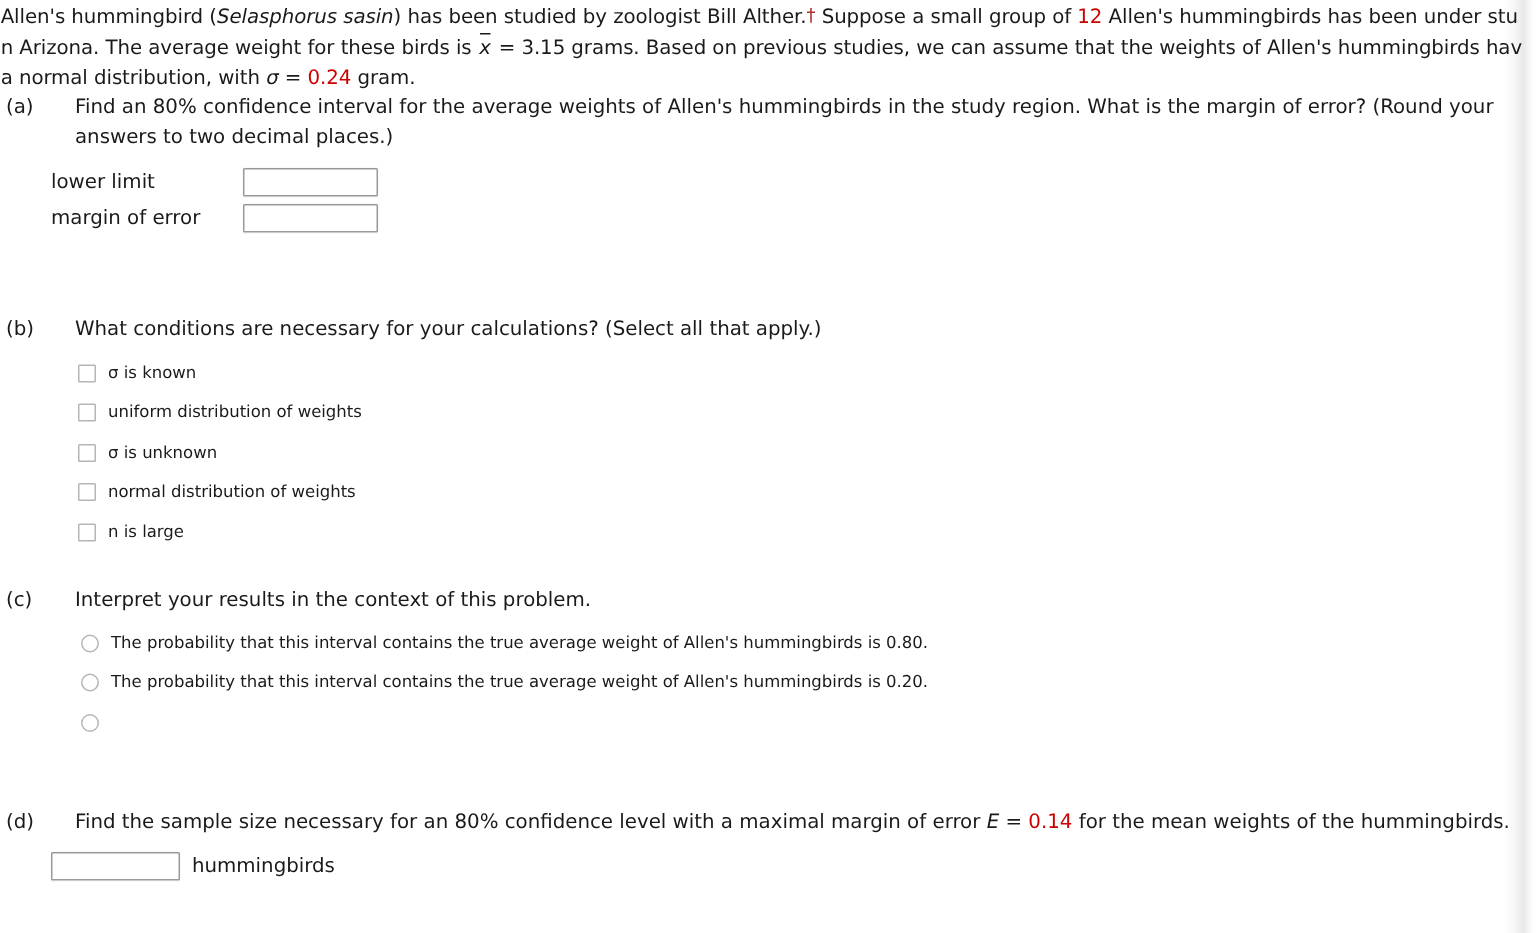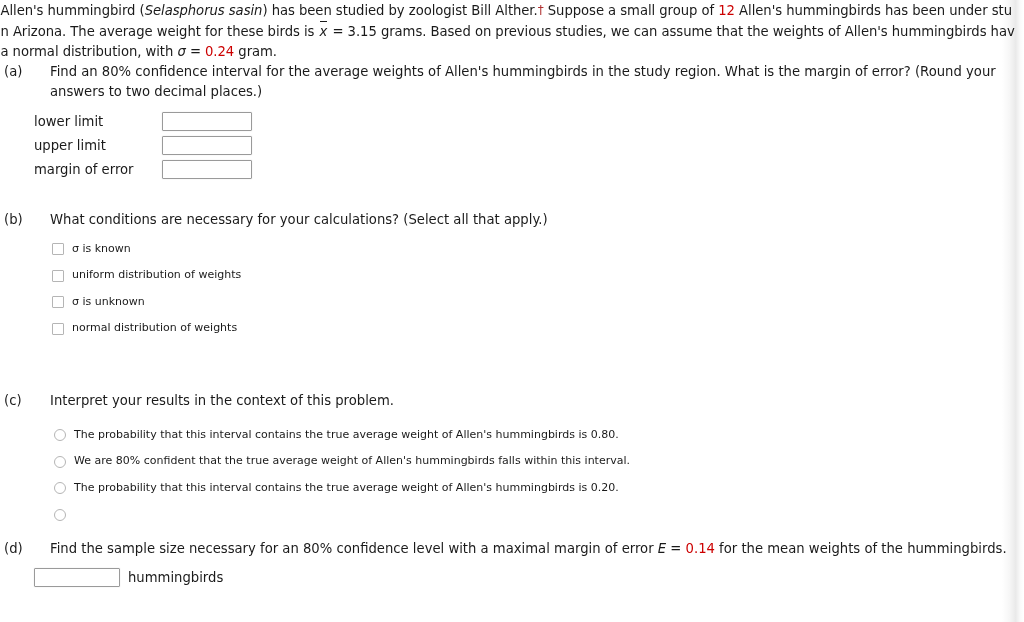--- a/index.html
+++ b/index.html
@@ -159,21 +159,21 @@
     background: #fff;
     border-radius: 50%;
     display: inline-block;
     vertical-align: middle;
   }
   .choice .clabel {
     font-size: 11px;
     line-height: 16px;
   }
 
-  .radio-choices { margin-left: 54px; margin-top: 11px; }
+  .radio-choices { margin-left: 54px; margin-top: 5px; }
   .radio-choices .choice { height: 26.6px; }
 
   
   .answerrow {
     margin-left: 34px;
     margin-top: 9px;
     display: flex;
     align-items: center;
   }
   .answerrow .unit {
@@ -198,24 +198,20 @@
     <div class="qtext">
       <span>Find an 80% confidence interval for the average weights of Allen's hummingbirds in the study region. What is the margin of error? (Round your</span>
       <span class="l2">answers to two decimal places.)</span>
     </div>
     <div class="fieldrows">
       <div class="fieldrow">
         <span class="flabel">lower limit</span>
         <input class="txtbox" type="text" value="" placeholder="" style="">
       </div>
       <div class="fieldrow">
-        <span class="flabel">upper limit</span>
-        <input class="txtbox" type="text" value="" placeholder="" style="">
-      </div>
-      <div class="fieldrow">
         <span class="flabel">margin of error</span>
         <input class="txtbox" type="text" value="" placeholder="" style="">
       </div>
     </div>
   </div>
 
   <div class="qblock" style="top:210px;">
     <span class="qlabel">(b)</span>
     <div class="qtext">What conditions are necessary for your calculations? (Select all that apply.)</div>
     <div class="choices">
@@ -228,37 +224,37 @@
         <span class="clabel">uniform distribution of weights</span>
       </label>
       <label class="choice">
         <span class="ctl"><span class="cbox"></span></span>
         <span class="clabel">σ is unknown</span>
       </label>
       <label class="choice">
         <span class="ctl"><span class="cbox"></span></span>
         <span class="clabel">normal distribution of weights</span>
       </label>
+      <label class="choice">
+        <span class="ctl"><span class="cbox"></span></span>
+        <span class="clabel">n is large</span>
+      </label>
     </div>
   </div>
 
   <div class="qblock" style="top:391px;">
     <span class="qlabel">(c)</span>
     <div class="qtext">Interpret your results in the context of this problem.</div>
     <div class="choices radio-choices">
       <label class="choice">
         <span class="ctl"><span class="rbtn"></span></span>
         <span class="clabel">The probability that this interval contains the true average weight of Allen's hummingbirds is 0.80.</span>
       </label>
       <label class="choice">
         <span class="ctl"><span class="rbtn"></span></span>
-        <span class="clabel">We are 80% confident that the true average weight of Allen's hummingbirds falls within this interval.</span>
-      </label>
-      <label class="choice">
-        <span class="ctl"><span class="rbtn"></span></span>
         <span class="clabel">The probability that this interval contains the true average weight of Allen's hummingbirds is 0.20.</span>
       </label>
       <label class="choice">
         <span class="ctl"><span class="rbtn"></span></span>
       </label>
     </div>
   </div>
 
   <div class="qblock" style="top:539px;">
     <span class="qlabel">(d)</span>

